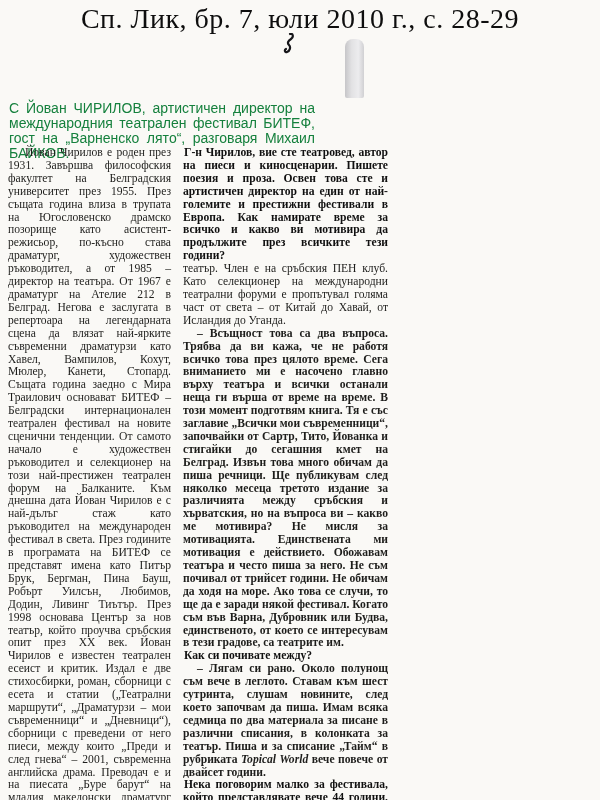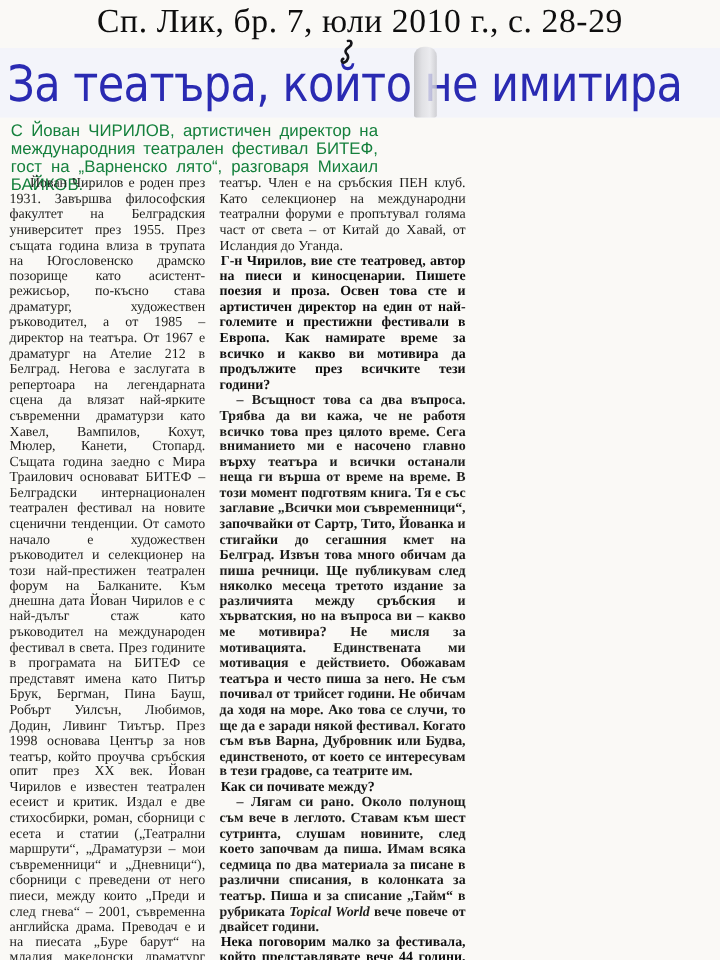--- a/index.html
+++ b/index.html
@@ -66,39 +66,36 @@
   p.answer   { text-indent:14px;font-weight:bold; }
   p.question { font-weight:bold; color:#101010; text-indent:1px; }
 </style>
 </head>
 <body>
 
 <div class="page">
 
   <div class="masthead">Сп. Лик, бр. 7, юли 2010 г., с. 28-29</div>
 
-  <div class="headline-band">
-    <div class="headline" style="color: rgb(42, 42, 178);">За театъра, който не имитира</div>
-  </div>
 
   <svg class="artifact-mark" viewBox="0 0 16 22" xmlns="http://www.w3.org/2000/svg">
     <path d="M9,1 C12,0 13,4 10,6 C7,8 6,10 8,12 C10,14 9,18 6,19 C4,20 3,17 5,16" fill="none" stroke="#16161a" stroke-width="2.2" stroke-linecap="round"></path>
   </svg>
 
   <div class="artifact-bar"></div>
 
   <div class="lede">С Йован ЧИРИЛОВ, артистичен директор на международния театрален фестивал БИТЕФ, гост на „Варненско лято“, разговаря Михаил БАЙКОВ.</div>
 
   <div class="columns">
     <div class="col col-left">
         <p class="para bio">Йован Чирилов е роден през 1931. Завършва философския факултет на Белградския университет през 1955. През същата година влиза в трупата на Югословенско драмско позорище като асистент-режисьор, по-късно става драматург, художествен ръководител, а от 1985 – директор на театъра. От 1967 е драматург на Ателие 212 в Белград. Негова е заслугата в репертоара на легендарната сцена да влязат най-ярките съвременни драматурзи като Хавел, Вампилов, Кохут, Мюлер, Канети, Стопард. Същата година заедно с Мира Траилович основават БИТЕФ – Белградски интернационален театрален фестивал на новите сценични тенденции. От самото начало е художествен ръководител и селекционер на този най-престижен театрален форум на Балканите. Към днешна дата Йован Чирилов е с най-дълъг стаж като ръководител на международен фестивал в света. През годините в програмата на БИТЕФ се представят имена като Питър Брук, Бергман, Пина Бауш, Робърт Уилсън, Любимов, Додин, Ливинг Тиътър. През 1998 основава Център за нов театър, който проучва сръбския опит през ХХ век. Йован Чирилов е известен театрален есеист и критик. Издал е две стихосбирки, роман, сборници с есета и статии („Театрални маршрути“, „Драматурзи – мои съвременници“ и „Дневници“), сборници с преведени от него пиеси, между които „Преди и след гнева“ – 2001, съвременна английска драма. Преводач е и на пиесата „Буре барут“ на младия македонски драматург Деян Дуковски, която с успех се играе в Югословенско драмско позорище под режисурата на Слободан Унковски. Издал е „Речник на съвременния сръбски език“ и „Сръбско-хърватски речник“, автор е и на няколко сценария за филми. В края на 80-те години е бил два сезона селекционер на международния театрален фестивал в Нанси (Франция), а също член на художествения съвет на известния европейски фестивал  заедно с Иржи Менцел и Георг Табори. Бил е член и на международното жури на Европейските награди за</p>
       </div>
     <div class="col col-right">
+        <p class="para question">Г-н Чирилов, вие сте театровед, автор на пиеси и киносценарии. Пишете поезия и проза. Освен това сте и артистичен директор на един от най-големите и престижни фестивали в Европа. Как намирате време за всичко и какво ви мотивира да продължите през всичките тези години?</p>
         <p class="para bio-cont">театър. Член е на сръбския ПЕН клуб. Като селекционер на международни театрални форуми е пропътувал голяма част от света – от Китай до Хавай, от Исландия до Уганда.</p>
-        <p class="para question">Г-н Чирилов, вие сте театровед, автор на пиеси и киносценарии. Пишете поезия и проза. Освен това сте и артистичен директор на един от най-големите и престижни фестивали в Европа. Как намирате време за всичко и какво ви мотивира да продължите през всичките тези години?</p>
         <p class="para answer">– Всъщност това са два въпроса. Трябва да ви кажа, че не работя всичко това през цялото време. Сега вниманието ми е насочено главно върху театъра и всички останали неща ги върша от време на време. В този момент подготвям книга. Тя е със заглавие „Всички мои съвременници“, започвайки от Сартр, Тито, Йованка и стигайки до сегашния кмет на Белград. Извън това много обичам да пиша речници. Ще публикувам след няколко месеца третото издание за различията между сръбския и хърватския, но на въпроса ви – какво ме мотивира? Не мисля за мотивацията. Единствената ми мотивация е действието. Обожавам театъра и често пиша за него. Не съм почивал от трийсет години. Не обичам да ходя на море. Ако това се случи, то ще да е заради някой фестивал. Когато съм във Варна, Дубровник или Будва, единственото, от което се интересувам в тези градове, са театрите им.</p>
         <p class="para question">Как си почивате между?</p>
         <p class="para answer">– Лягам си рано. Около полунощ съм вече в леглото. Ставам към шест сутринта, слушам новините, след което започвам да пиша. Имам всяка седмица по два материала за писане в различни списания, в колонката за театър. Пиша и за списание „Тайм“ в рубриката <i>Topical World</i> вече повече от двайсет години.</p>
         <p class="para question">Нека поговорим малко за фестивала, който представлявате вече 44 години. Каква е философията на БИТЕФ и как функционира той?</p>
       </div>
   </div>
 
 </div>
 
 </body></html>

